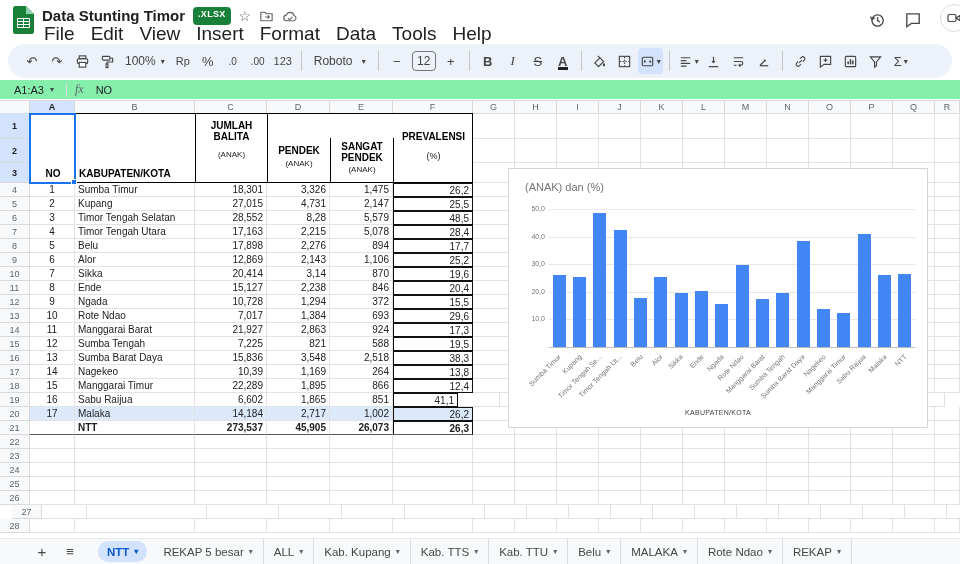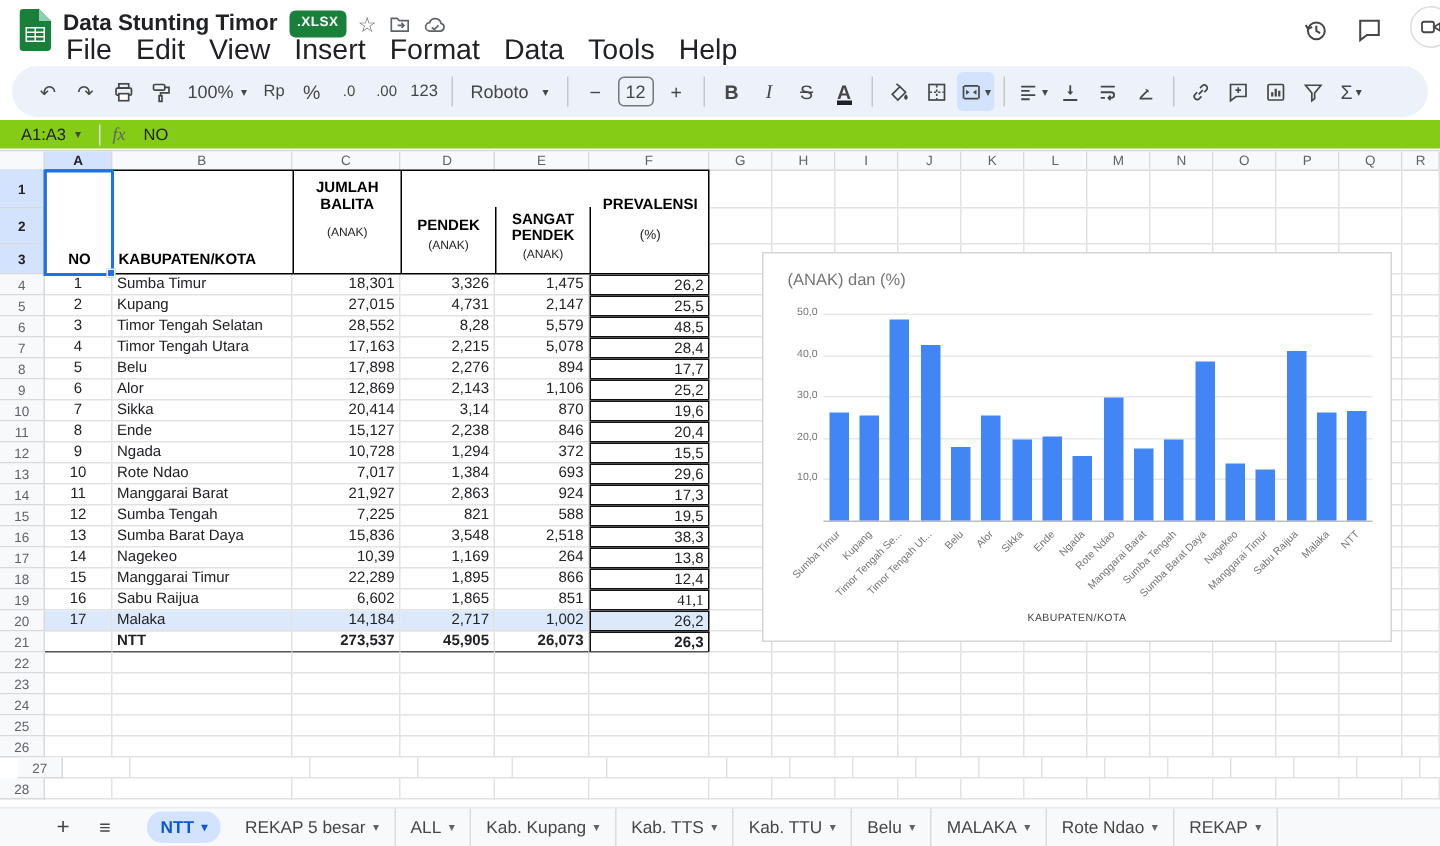--- a/index.html
+++ b/index.html
@@ -24,21 +24,21 @@
   .sep{width:1px;height:20px;background:#c4c7c5;margin:0 5px}
   .zoom{font-size:12px;padding:0 5px;gap:3px}
   .fontname{font-size:12px;min-width:64px;justify-content:space-between;padding:0 6px;gap:4px}
   .fontsize{border:1px solid #747775;border-radius:4px;width:24px;height:20px;font-size:12px;display:flex;align-items:center;justify-content:center;color:#444746;margin:0 2px}
   .caret{font-size:8px;color:#444746;margin-left:2px}
   .active-tool{background:#d3e3fd}
   .b{font-weight:700}.i{font-style:italic;font-family:"Liberation Serif",serif}.s{text-decoration:line-through}
   .tc{position:relative;font-weight:700}
   .tc::after{content:"";position:absolute;left:7px;right:7px;bottom:4px;height:3px;background:#202124}
   
-  .fbar{position:absolute;left:0;top:80px;width:960px;height:19px;display:flex;align-items:center;background:#84cc16}
+  .fbar{position:absolute;left:0;top:80px;width:960px;height:19px;display:flex;align-items:center;background:#86efac}
   .namebox{width:58px;padding-left:14px;font-size:11px;color:#202124;display:flex;align-items:center;gap:4px}
   .fdiv{width:1px;height:14px;background:#dadce0;margin:0 8px}
   .fx{font-style:italic;font-family:"Liberation Serif",serif;color:#5f6368;font-size:12px;margin-right:12px}
   .fval{font-size:11px;color:#202124}
   
   .grid{position:absolute;left:0;top:100px;width:960px;height:438px;overflow:hidden;background:#fff}
   .colhdr{display:flex;height:13px;background:#f8f9fa;border-top:1px solid #d9d9d9}
   .corner{width:30px;height:13px;border-right:1px solid #d9d9d9;border-bottom:1px solid #d9d9d9;background:#f8f9fa}
   .ch{height:13px;border-right:1px solid #d9d9d9;border-bottom:1px solid #d9d9d9;font-size:9px;color:#5f6368;display:flex;align-items:center;justify-content:center;background:#f8f9fa}
   .ch.sel{background:#d3e3fd;color:#202124;font-weight:700}
@@ -708,21 +708,21 @@
         <div class="cell" style="width: 42px;"></div>
         <div class="cell" style="width: 25px;"></div>
       </div>
       <div class="grow" style="height: 14px;">
         <div class="rh">19</div>
         <div class="cell data ctr" style="width: 45px;">16</div>
         <div class="cell data txt" style="width: 120px;">Sabu Raijua</div>
         <div class="cell data num" style="width: 72px;">6,602</div>
         <div class="cell data num" style="width: 63px;">1,865</div>
         <div class="cell data num" style="width: 63px;">851</div>
-        <div class="cell data fbox" style="width: 80px; font-family: Liberation Serif, serif;">41,1</div>
+        <div class="cell data fbox" style="width: 65px;">41,1</div>
         <div class="cell" style="width: 42px;"></div>
         <div class="cell" style="width: 42px;"></div>
         <div class="cell" style="width: 42px;"></div>
         <div class="cell" style="width: 42px;"></div>
         <div class="cell" style="width: 42px;"></div>
         <div class="cell" style="width: 42px;"></div>
         <div class="cell" style="width: 42px;"></div>
         <div class="cell" style="width: 42px;"></div>
         <div class="cell" style="width: 42px;"></div>
         <div class="cell" style="width: 42px;"></div>

